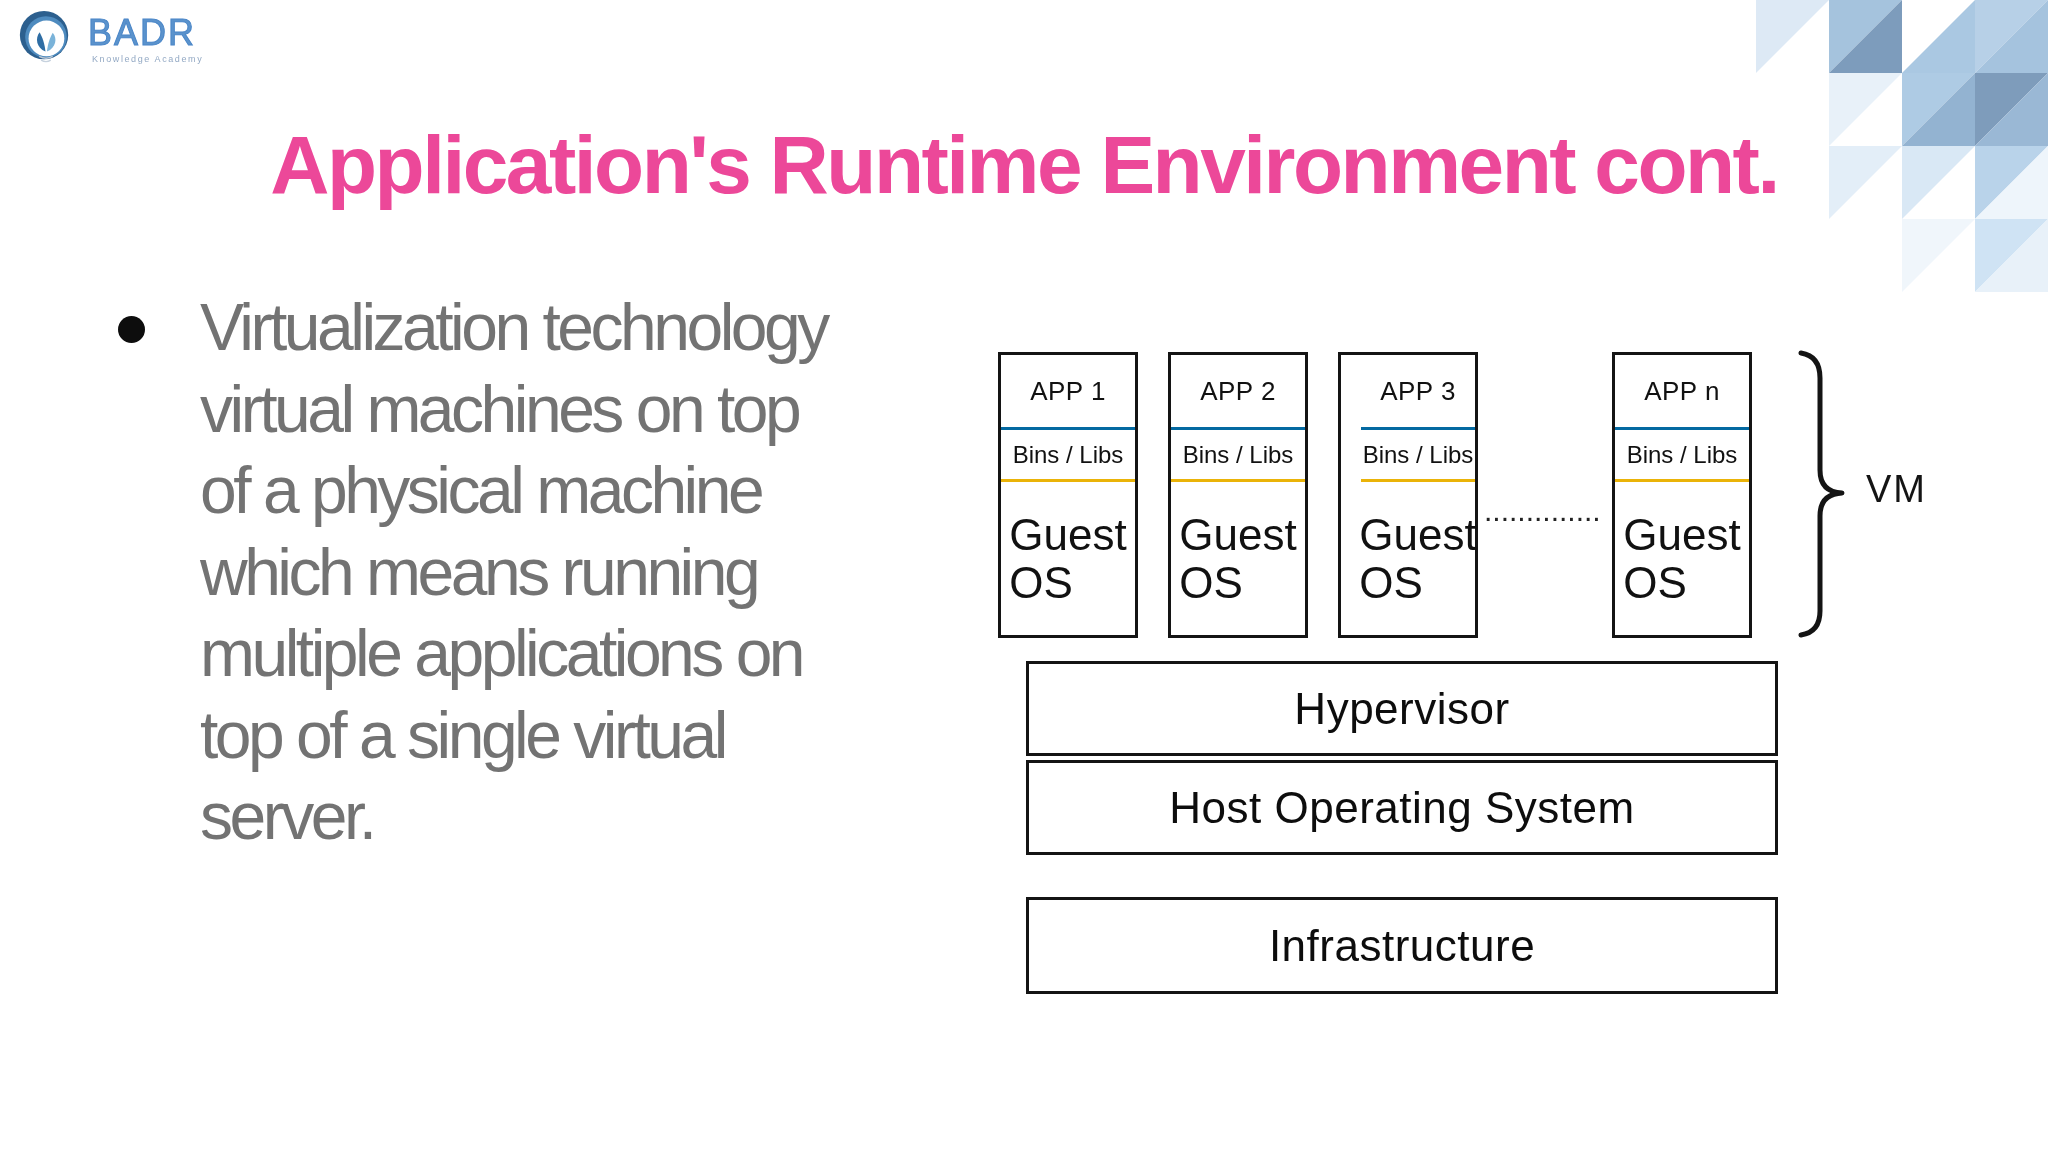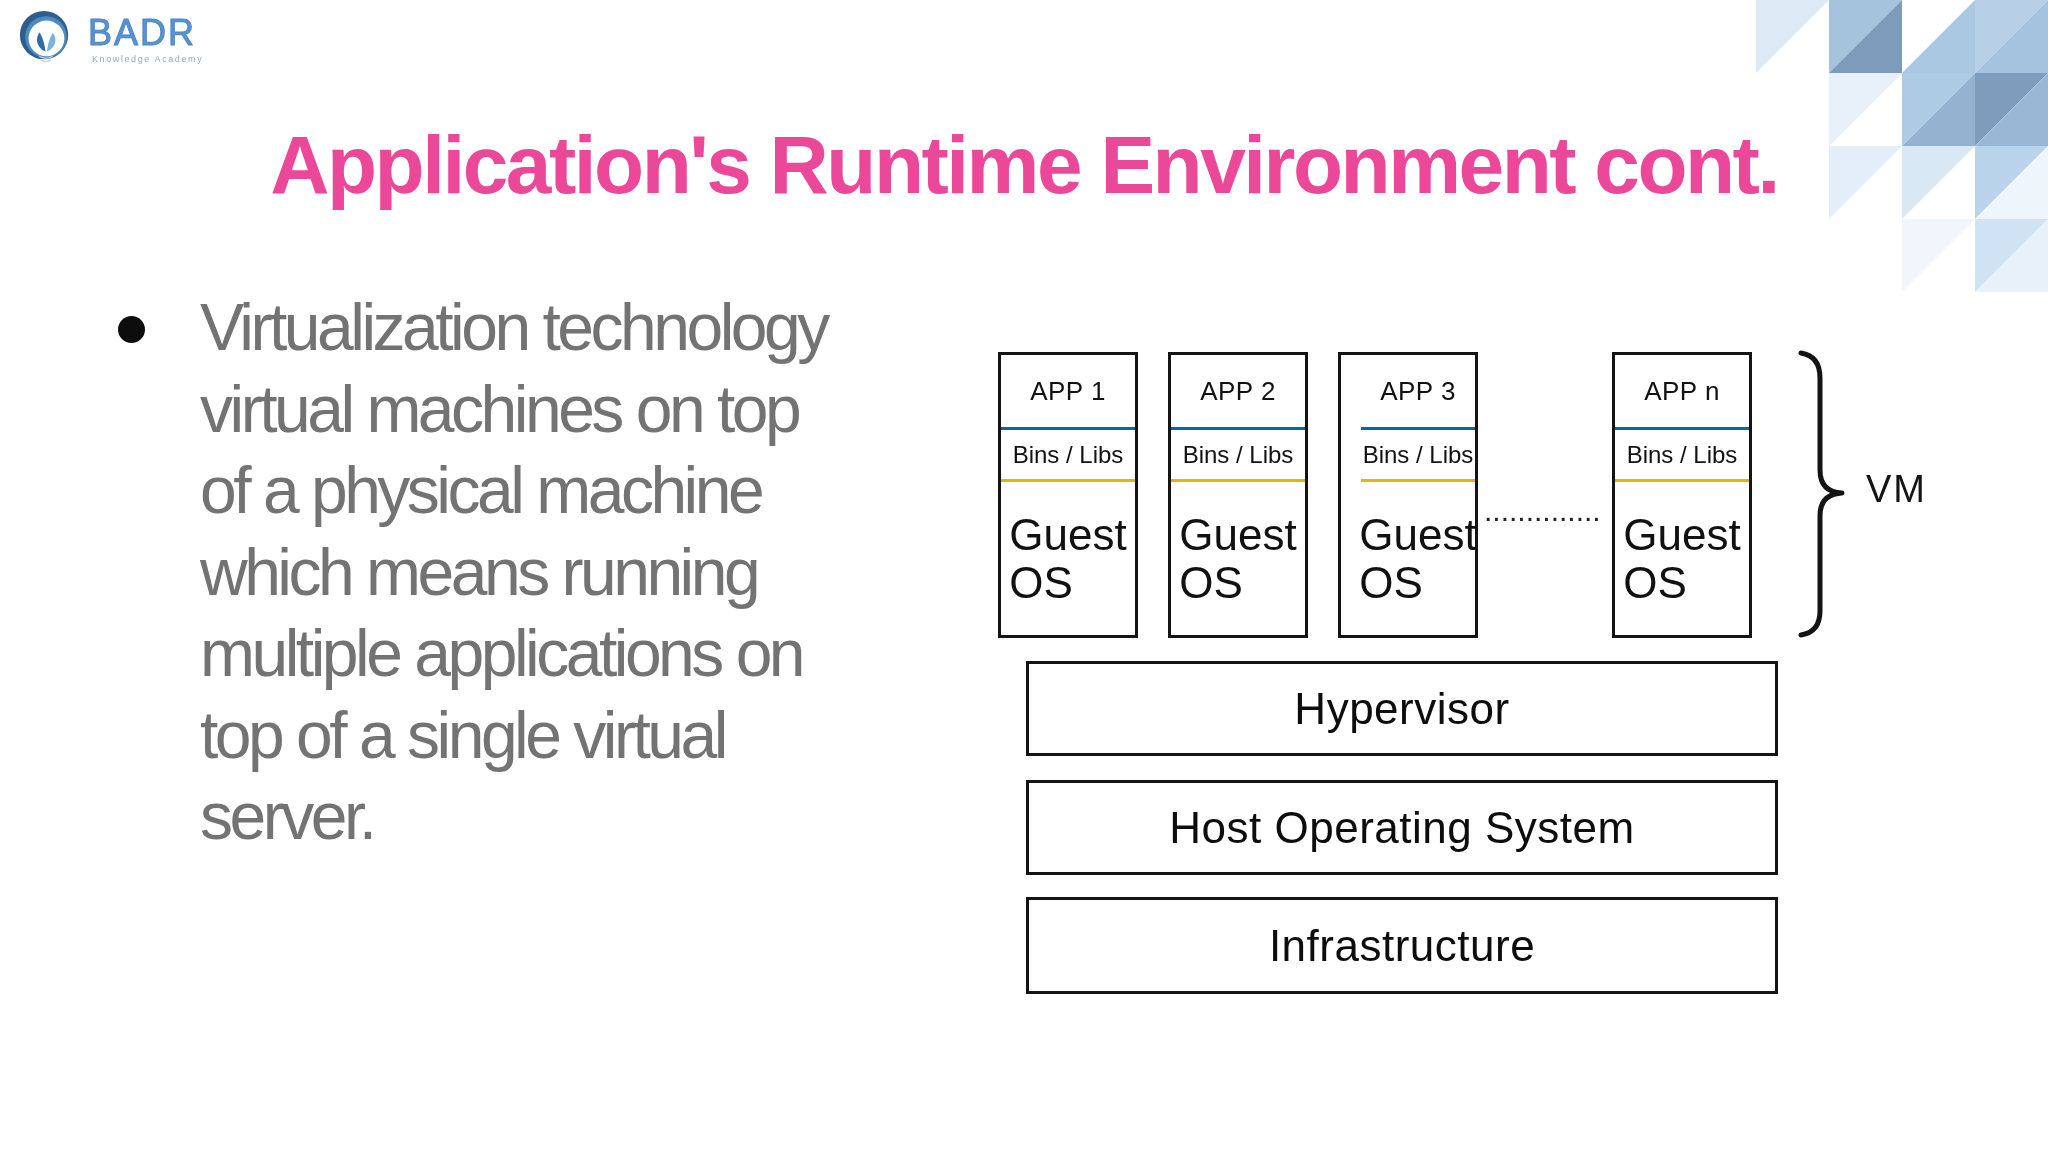--- a/index.html
+++ b/index.html
@@ -80,21 +80,21 @@
     position:absolute;left:1866px;top:468px;width:90px;
     font-size:38px;letter-spacing:2px;color:#141414;
   }
   .layer{
     position:absolute;left:998px;width:752px;
     border:3px solid #141414;box-sizing:border-box;background:#fff;
     display:flex;align-items:center;justify-content:center;
     font-size:44px;letter-spacing:0.5px;color:#0d0d0d;margin-left:28px;
   }
   .layer.hypervisor{top:661px;height:95px;}
-  .layer.hostos{top:780px;height:95px;}
+  .layer.hostos{top:760px;height:95px;}
   .layer.infra{top:897px;height:97px;}
 </style>
 </head>
 <body>
 
 <div class="slide">
 
   <div class="logo">
     <svg class="logo-emblem" viewBox="0 0 60 60">
       <circle cx="29" cy="28" r="25" fill="#2c5f8e"></circle>

